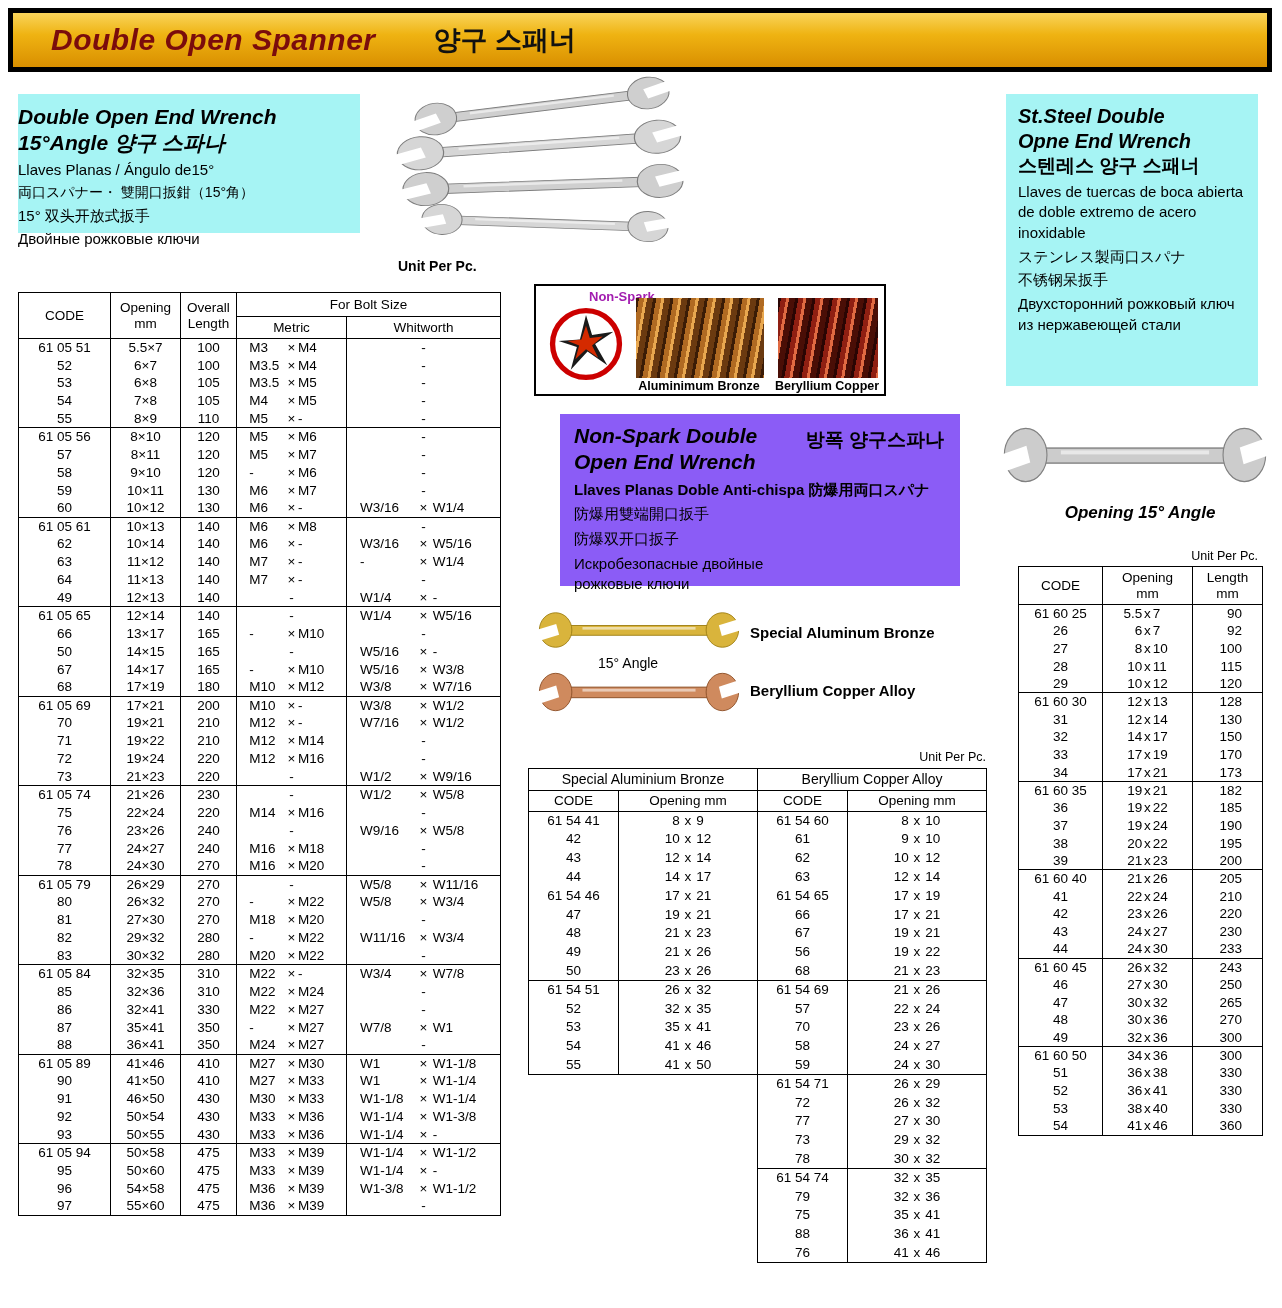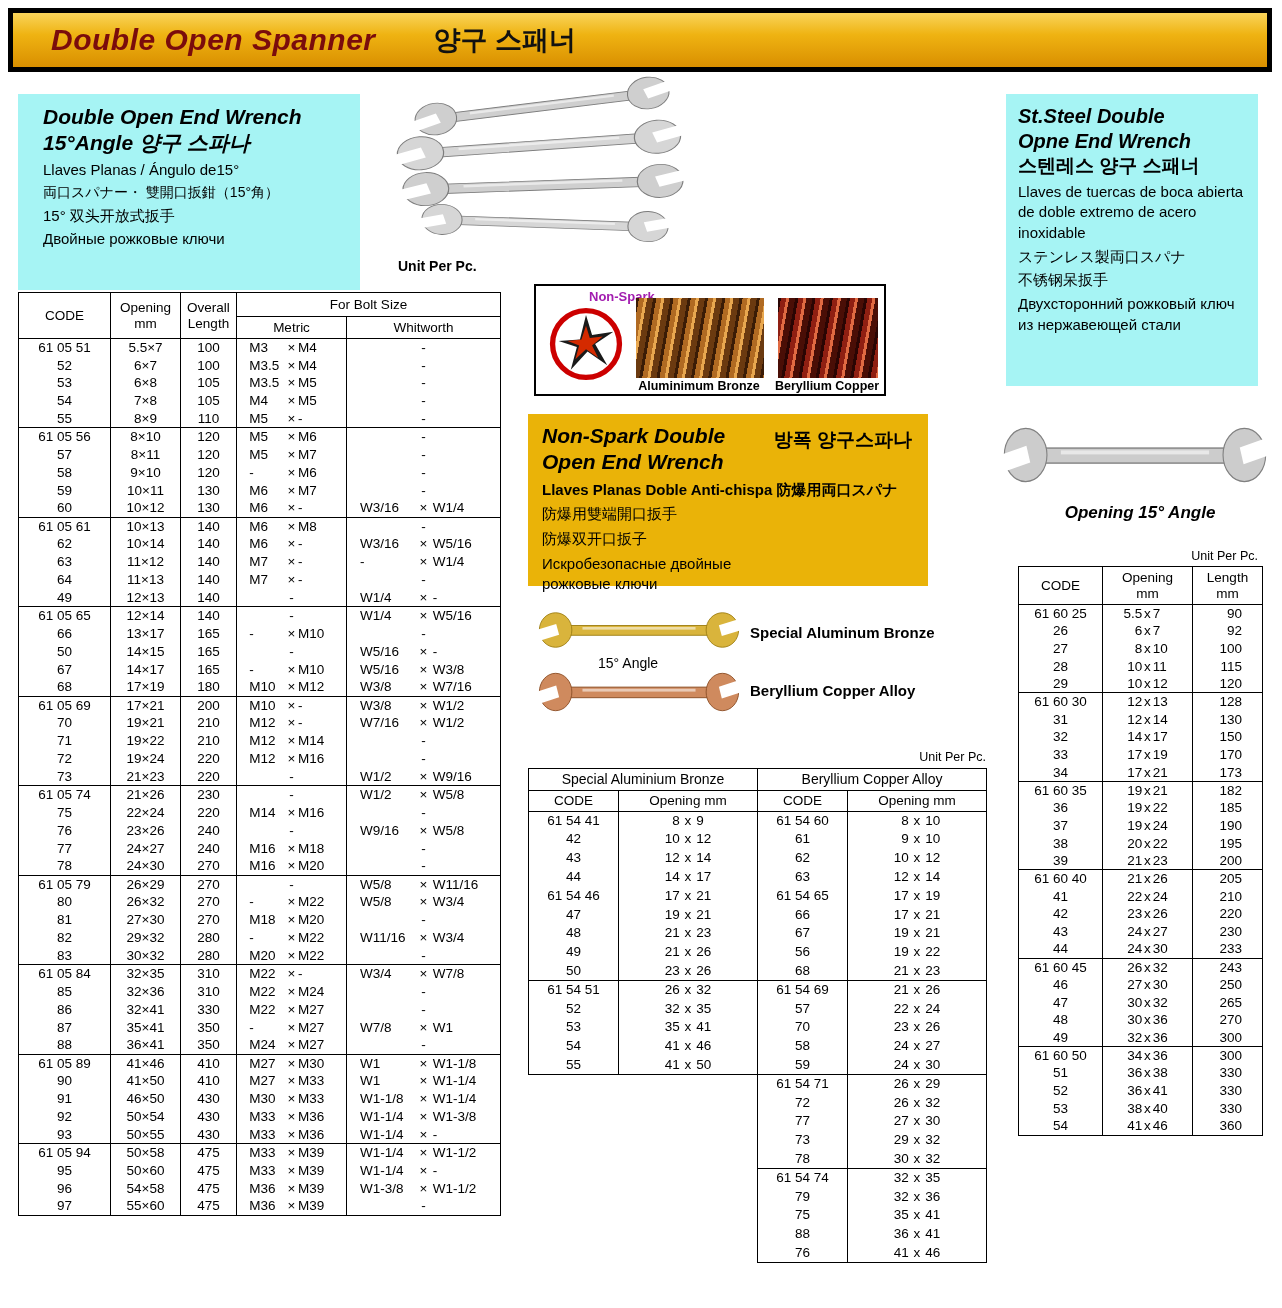--- a/index.html
+++ b/index.html
@@ -12,21 +12,21 @@
   .banner {
     position:absolute; left:8px; top:8px; width:1264px; height:64px;
     border:5px solid #000;
     background:linear-gradient(180deg,#f9d45a 0%,#efb312 40%,#d98f00 100%);
     display:flex; align-items:center; padding-left:38px;
   }
   .b-en { font-size:30px; font-weight:bold; font-style:italic; color:#7a0c0c; letter-spacing:0.5px; }
   .b-kr { font-size:27px; font-weight:bold; color:#111; margin-left:58px; }
   
   .cyan { position:absolute; background:#a6f4f4; }
-  .box15 { left:18px; top:94px; width:342px; height:196px; padding:10px 25px; }
+  .box15 { left:18px; top:94px; width:342px; height:139px; padding:10px 0; }
   .boxss { left:1006px; top:94px; width:252px; height:292px; padding:10px 12px; }
   .box-ns { left:528px; top:414px; width:400px; height:172px; padding:9px 14px; }
   .bt  { font-size:21px; font-weight:bold; font-style:italic; line-height:1.25; }
   .bt2 { font-size:19px; font-weight:bold; line-height:1.3; }
   .bl  { font-size:15px; line-height:1.38; margin-top:3px; }
   .bl.sm { font-size:14px; }
   .bl.bold { font-weight:bold; }
   .box-ns .ns-kr { position:absolute; right:16px; top:13px; font-size:19px; font-weight:bold; }
   .box-ns .bl { margin-top:4px; }
   .box-ns .ru { width:260px; }
@@ -544,21 +544,21 @@
         <polygon points="50,12 58,38 86,34 62,50 78,78 52,60 30,84 38,54 14,46 42,44" fill="#1a1a1a"></polygon>
         <polygon points="50,26 55,42 72,40 58,52 66,68 50,57 36,70 41,52 26,46 44,44" fill="#d42a00"></polygon>
       </svg>
     </div>
     <div class="ns-img ns-bronze"></div>
     <div class="ns-img ns-copper"></div>
     <div class="ns-cap c1">Aluminimum Bronze</div>
     <div class="ns-cap c2">Beryllium Copper</div>
   </div>
 
-  <div class="cyan box-ns" style="background: #eab308;">
+  <div class="cyan box-ns" style="background: #8b5cf6; margin-left: 32px;">
     <div class="bt">Non-Spark Double</div>
     <div class="bt">Open End Wrench</div>
     <div class="ns-kr">방폭 양구스파나</div>
     <div class="bl bold">Llaves Planas Doble Anti-chispa 防爆用両口スパナ</div>
     <div class="bl">防爆用雙端開口扳手</div>
     <div class="bl">防爆双开口扳子</div>
     <div class="bl ru">Искробезопасные двойные рожковые ключи</div>
   </div>
 
   <div class="spn spn-yellow">

